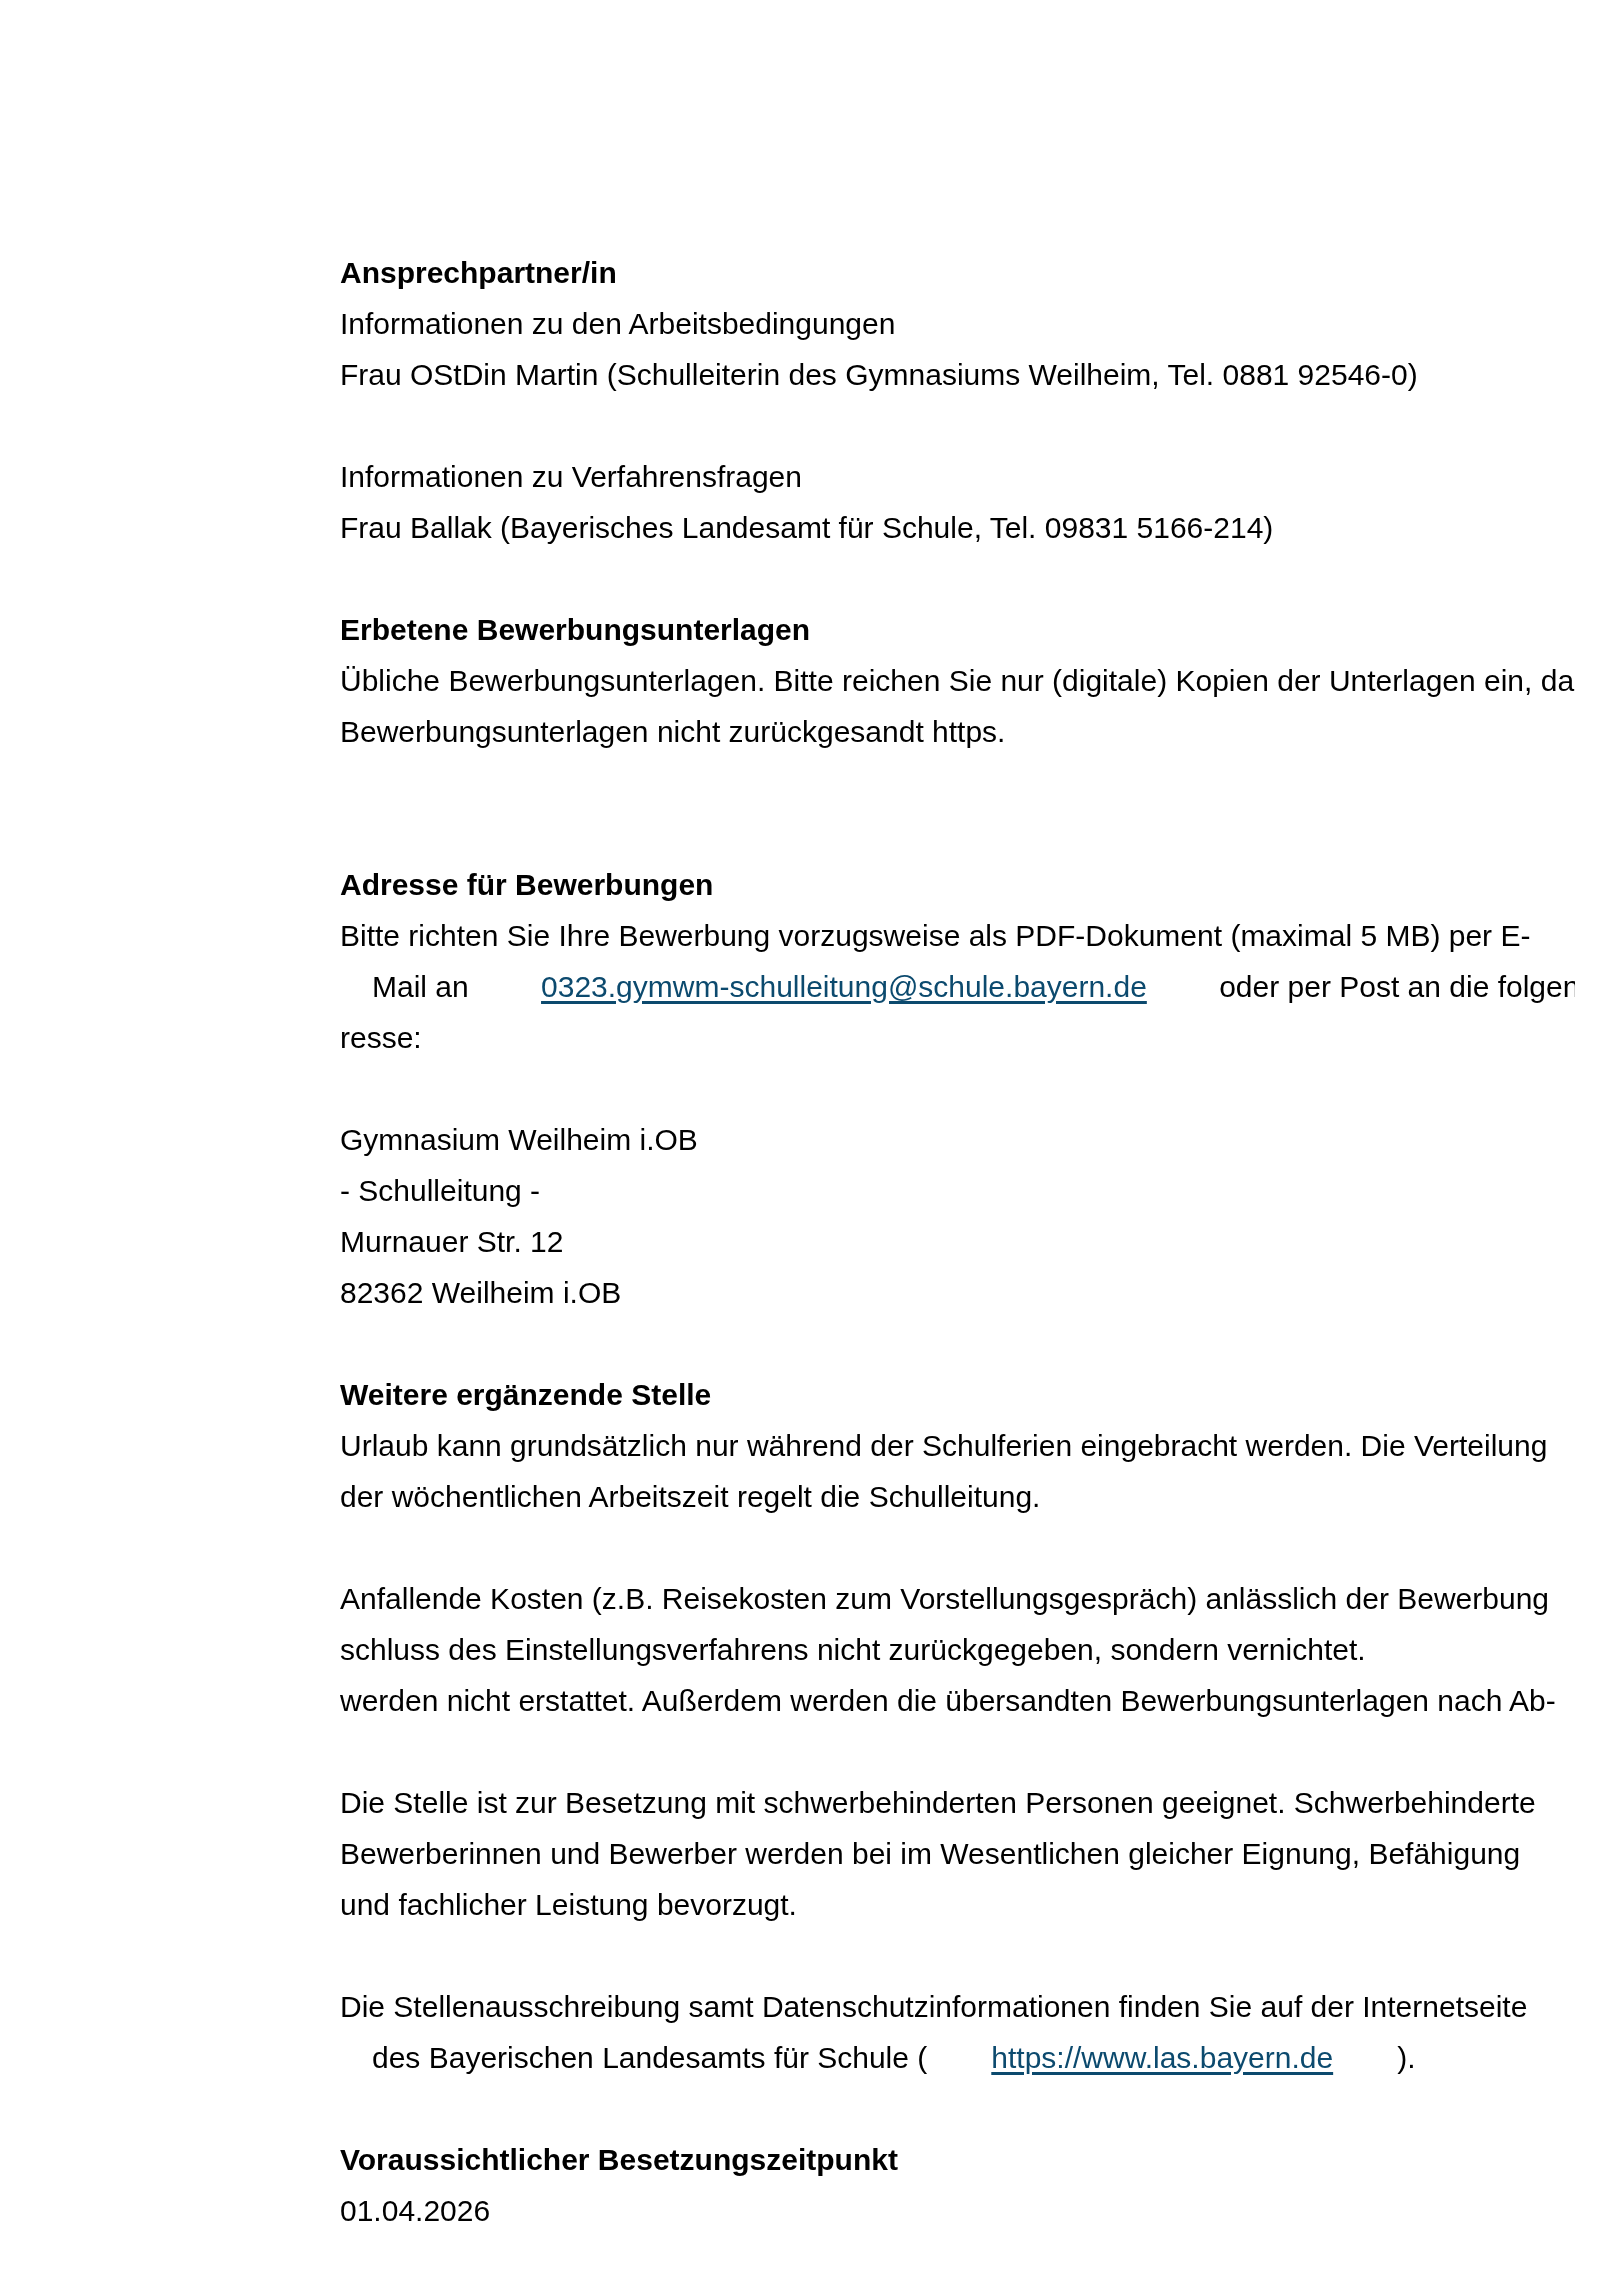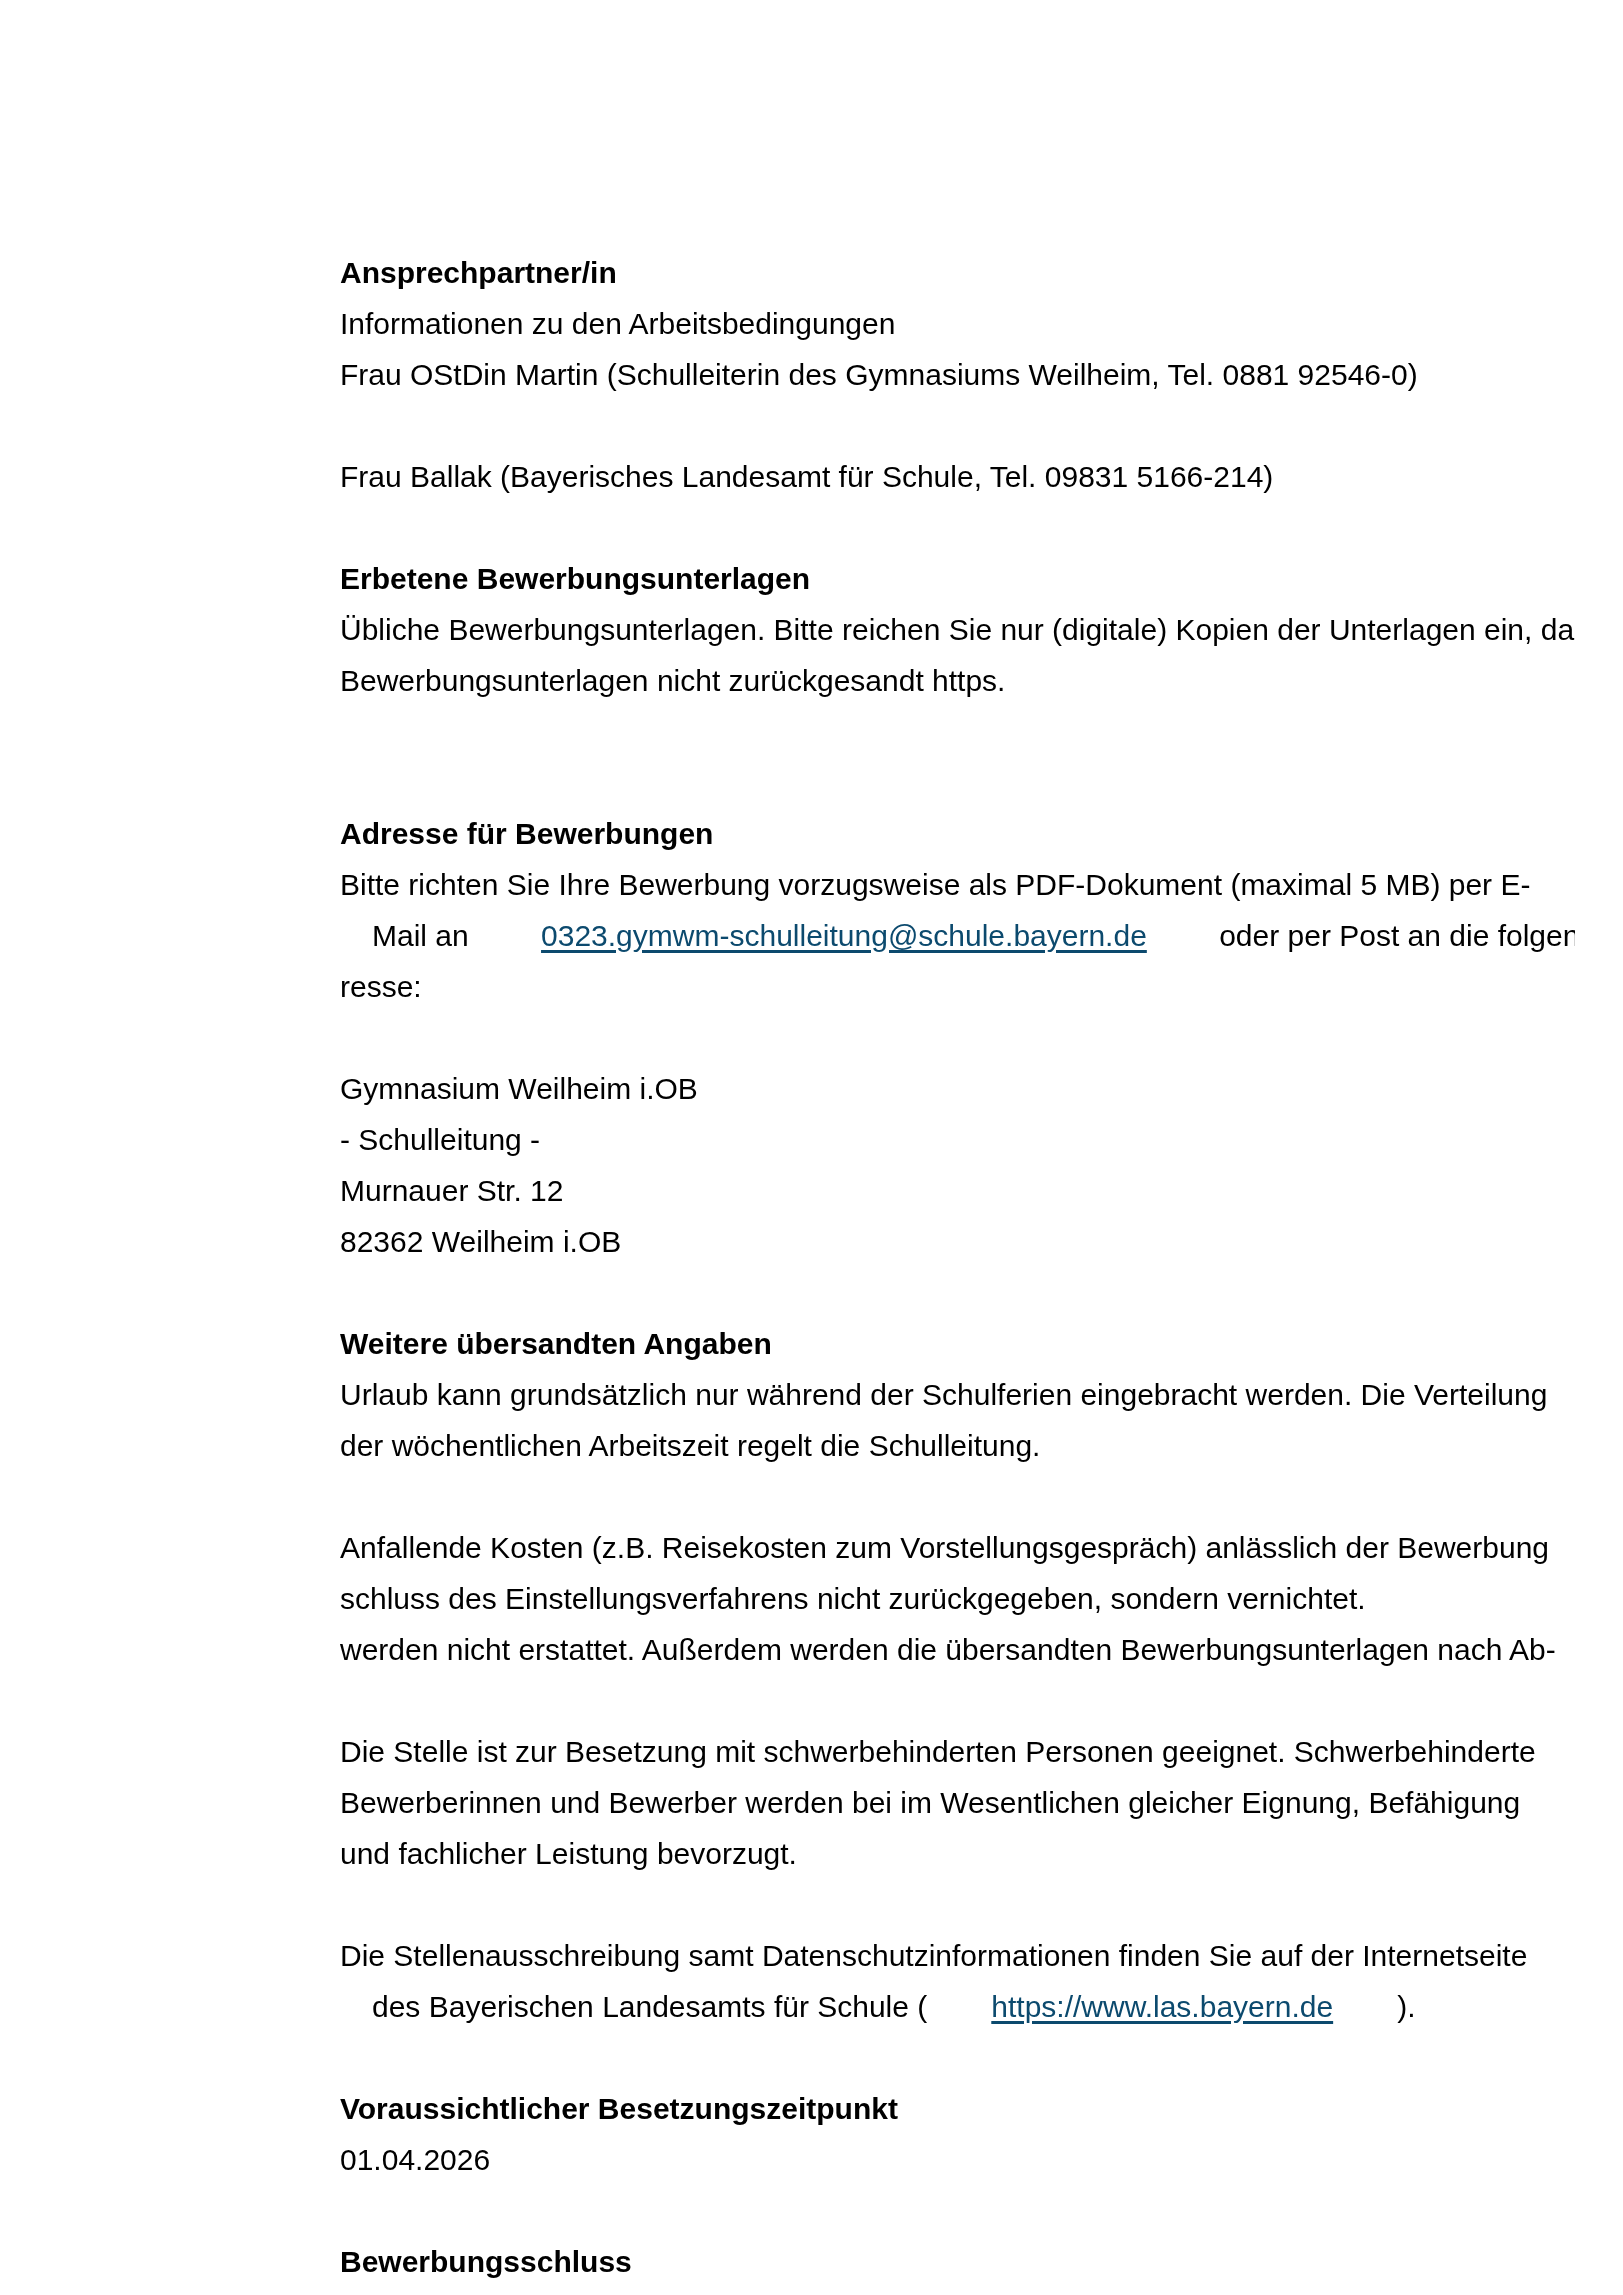--- a/index.html
+++ b/index.html
@@ -39,38 +39,39 @@
 </head>
 <body>
 
 <div class="page">
   <div class="content">
 
     <div class="line heading">Ansprechpartner/in</div>
     <div class="line">Informationen zu den Arbeitsbedingungen</div>
     <div class="line">Frau OStDin Martin (Schulleiterin des Gymnasiums Weilheim, Tel. 0881 92546-0)</div>
     <div class="line blank"></div>
+    <div class="line">Informationen zu Verfahrensfragen</div>
     <div class="line">Frau Ballak (Bayerisches Landesamt für Schule, Tel. 09831 5166-214)</div>
     <div class="line blank"></div>
     <div class="line heading">Erbetene Bewerbungsunterlagen</div>
     <div class="line">Übliche Bewerbungsunterlagen. Bitte reichen Sie nur (digitale) Kopien der Unterlagen ein, da</div>
     <div class="line">Bewerbungsunterlagen nicht zurückgesandt https.</div>
     <div class="line blank"></div>
     <div class="line blank"></div>
     <div class="line heading">Adresse für Bewerbungen</div>
     <div class="line">Bitte richten Sie Ihre Bewerbung vorzugsweise als PDF-Dokument (maximal 5 MB) per E-</div>
     <div class="line"><span>Mail an </span><a class="doc-link">0323.gymwm-schulleitung@schule.bayern.de</a><span> oder per Post an die folgende Ad-</span></div>
     <div class="line">resse:</div>
     <div class="line blank"></div>
     <div class="line">Gymnasium Weilheim i.OB</div>
     <div class="line">- Schulleitung -</div>
     <div class="line">Murnauer Str. 12</div>
     <div class="line">82362 Weilheim i.OB</div>
     <div class="line blank"></div>
-    <div class="line heading">Weitere übersandten Angaben</div>
+    <div class="line heading">Weitere ergänzende Stelle</div>
     <div class="line">Urlaub kann grundsätzlich nur während der Schulferien eingebracht werden. Die Verteilung</div>
     <div class="line">der wöchentlichen Arbeitszeit regelt die Schulleitung.</div>
     <div class="line blank"></div>
     <div class="line">Anfallende Kosten (z.B. Reisekosten zum Vorstellungsgespräch) anlässlich der Bewerbung</div>
     <div class="line">schluss des Einstellungsverfahrens nicht zurückgegeben, sondern vernichtet.</div>
     <div class="line">werden nicht erstattet. Außerdem werden die übersandten Bewerbungsunterlagen nach Ab-</div>
     <div class="line blank"></div>
     <div class="line">Die Stelle ist zur Besetzung mit schwerbehinderten Personen geeignet. Schwerbehinderte</div>
     <div class="line">Bewerberinnen und Bewerber werden bei im Wesentlichen gleicher Eignung, Befähigung</div>
     <div class="line">und fachlicher Leistung bevorzugt.</div>

